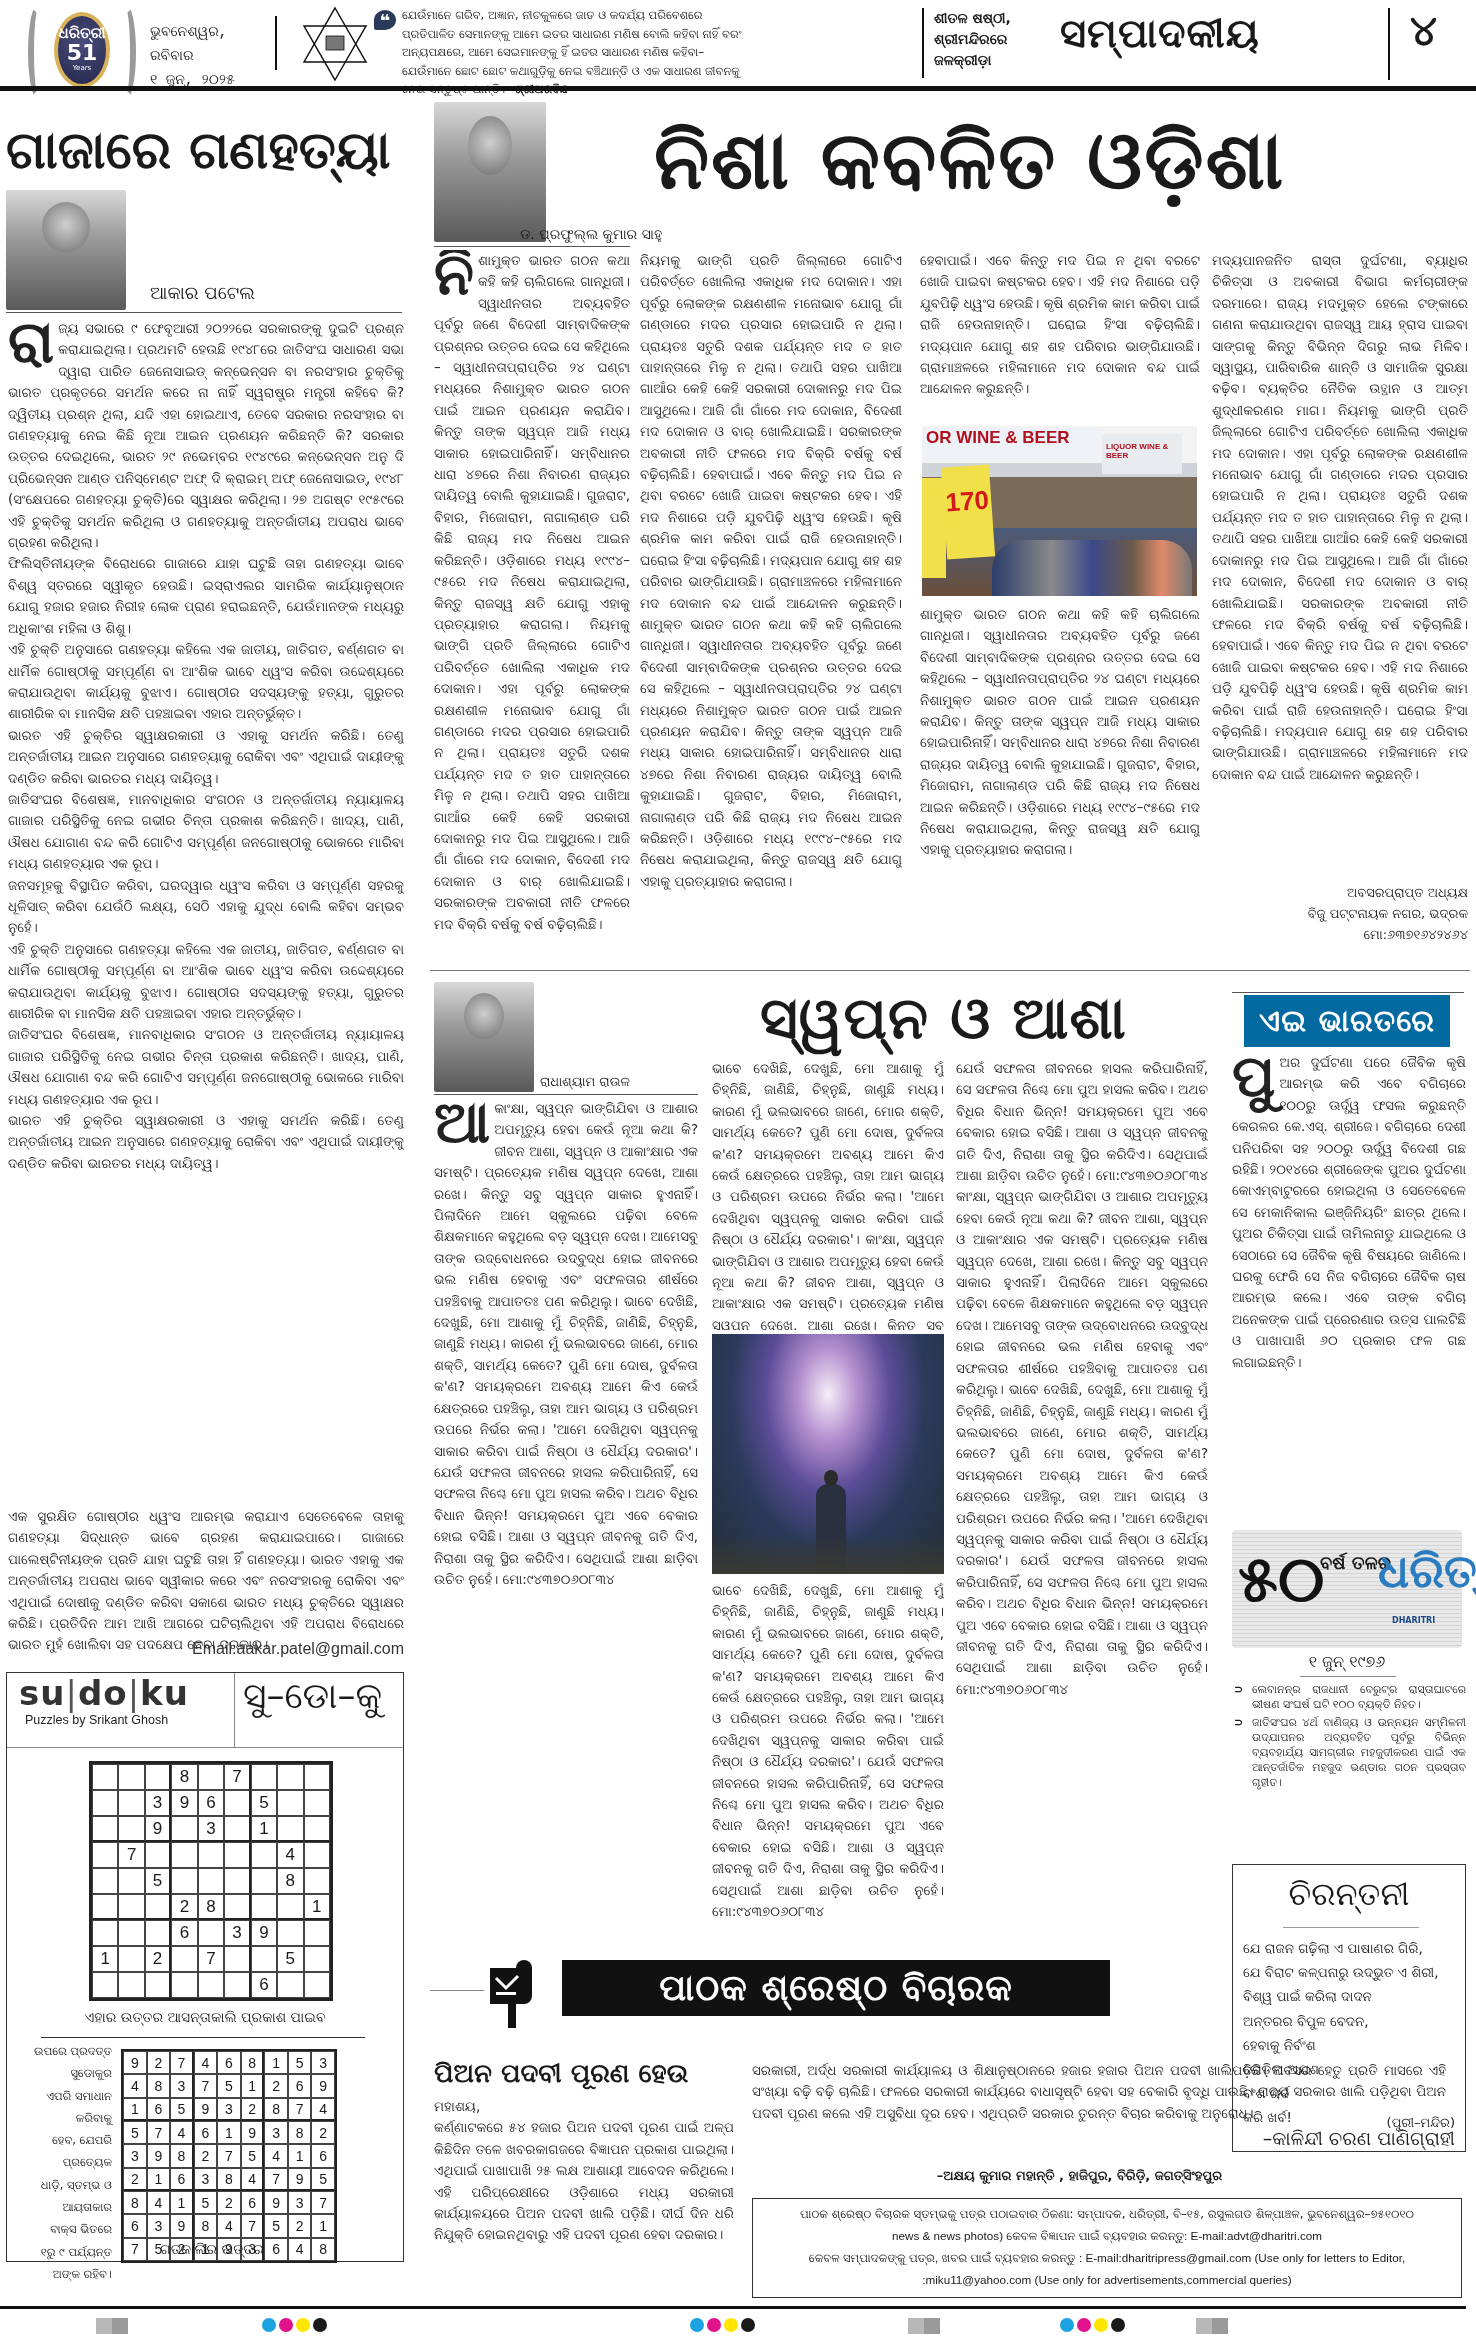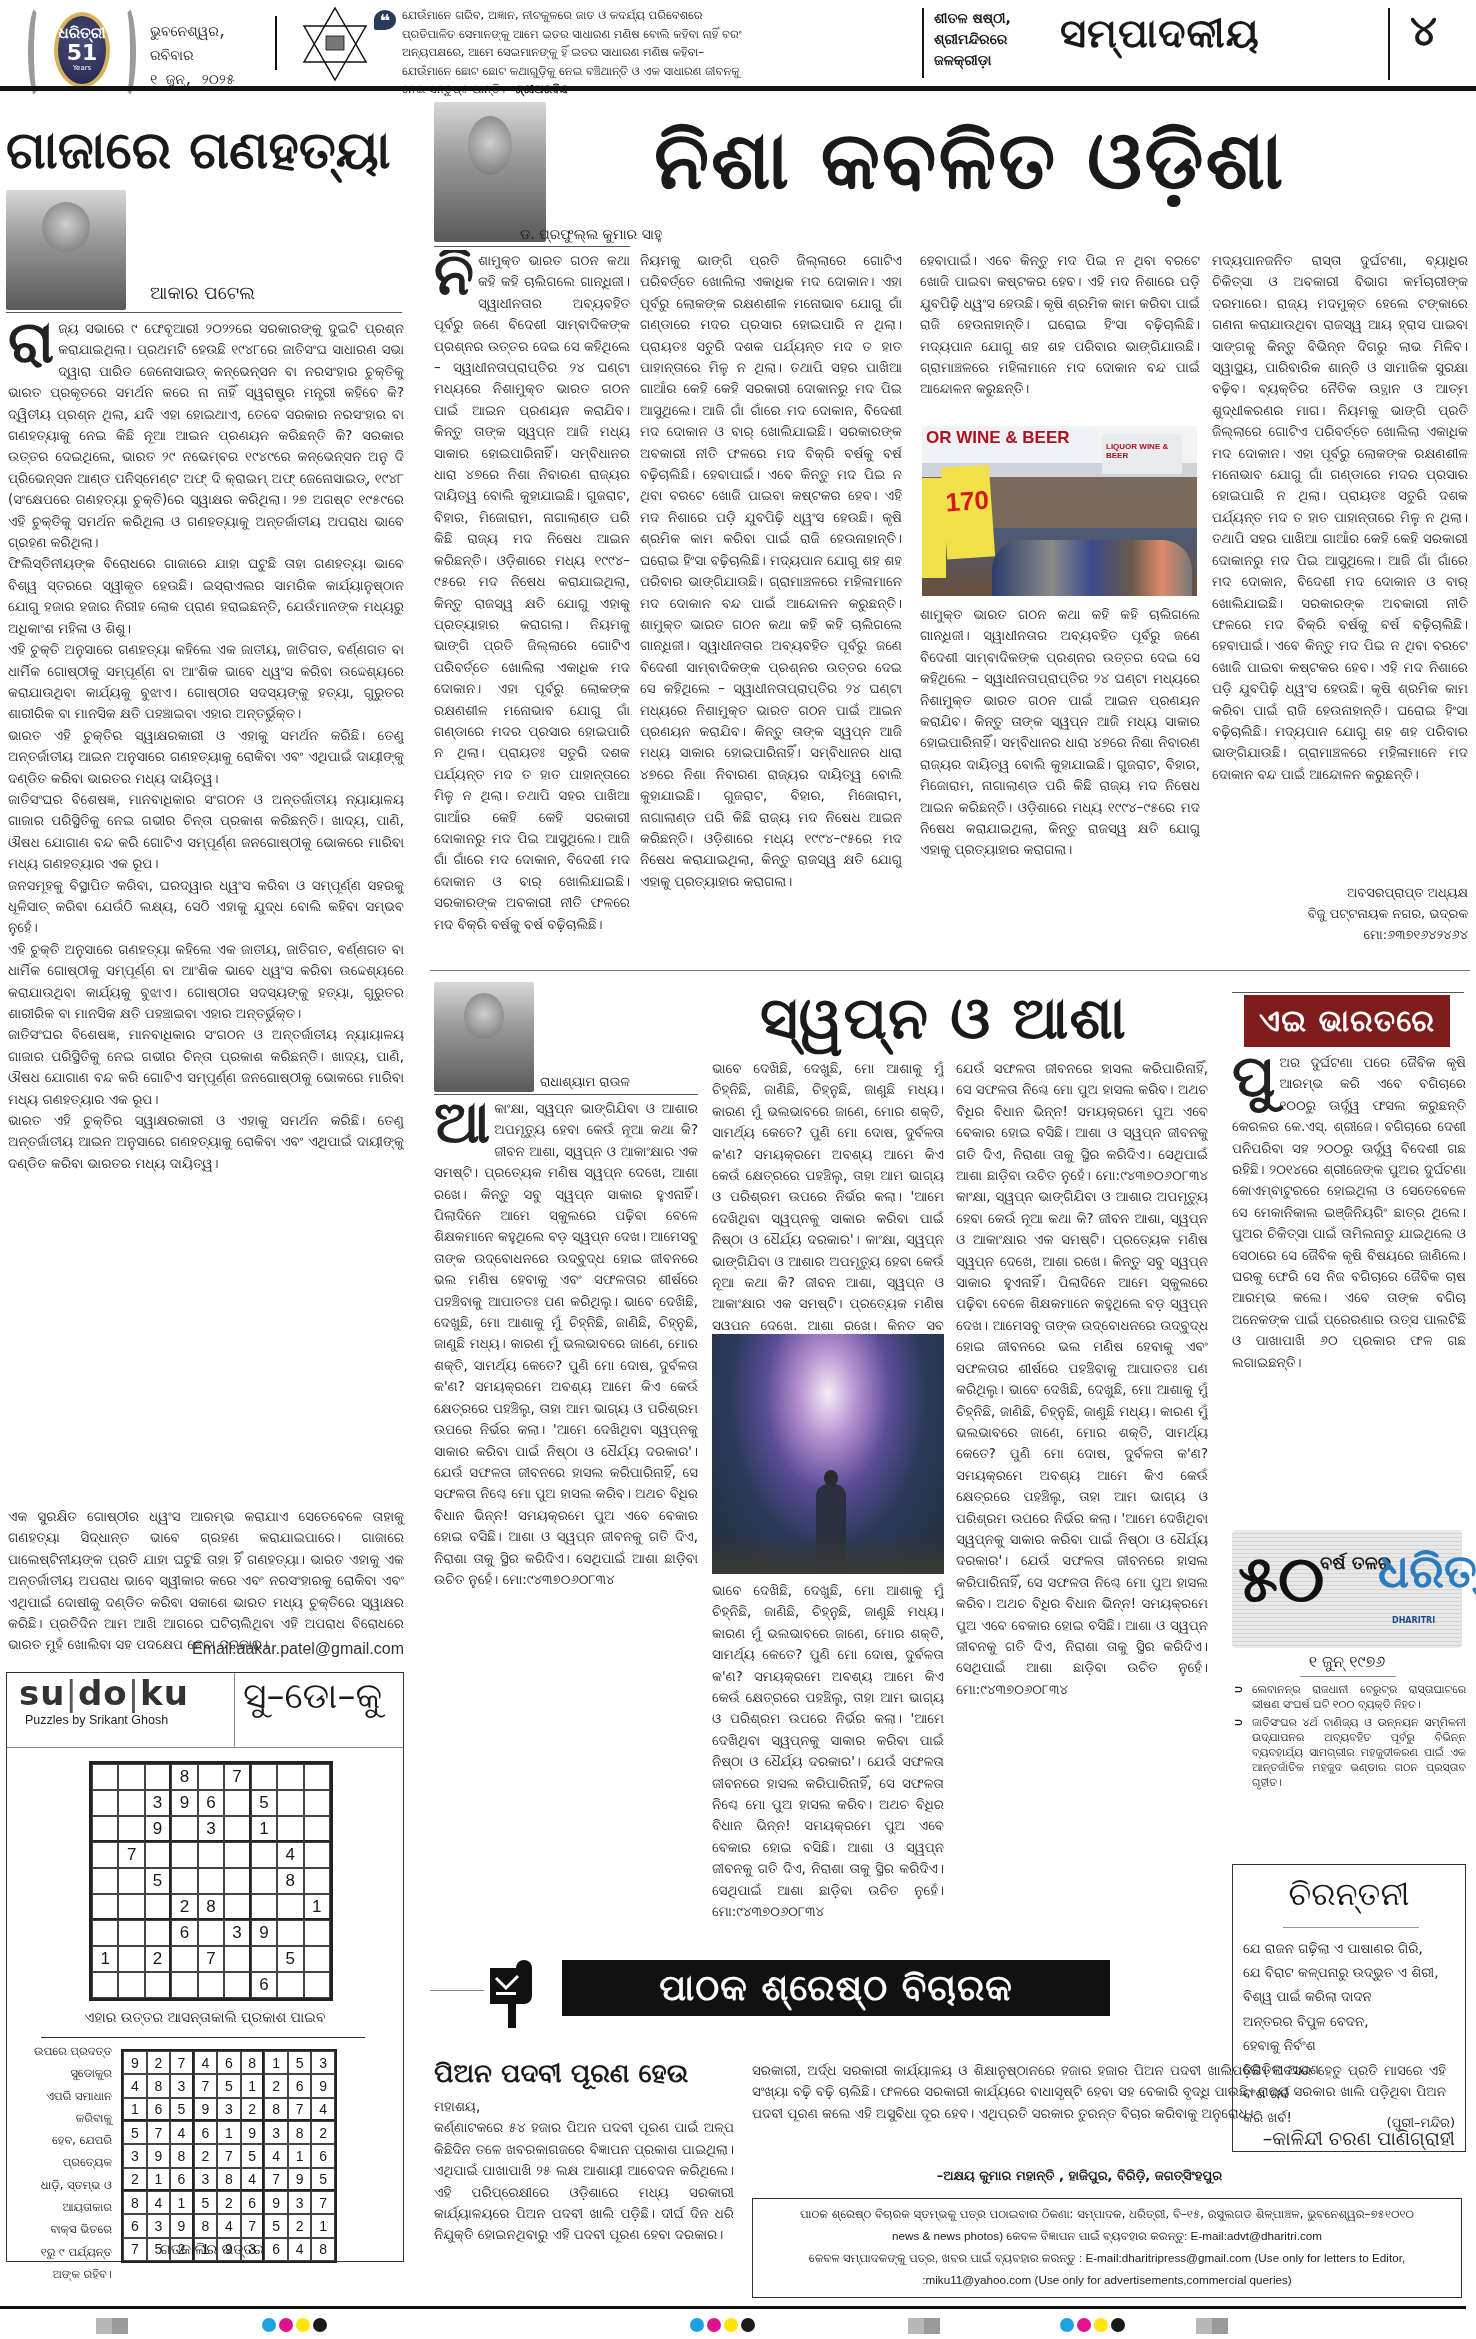--- a/index.html
+++ b/index.html
@@ -61,21 +61,21 @@
   .col { position:absolute; }
 
   
   .dream-title { position:absolute; left: 760px; top: 985px; font-size: 58px; line-height: 66px; letter-spacing: 1px; }
   .cosmos-photo { position:absolute; left: 712px; top: 1334px; width: 232px; height: 240px; background: radial-gradient(ellipse at 50% 25%, #f5eef8 0%, #b58fcf 18%, #5b4c97 38%, #2a3a5a 60%, #232d38 100%); overflow:hidden; }
   .cosmos-photo .person { position:absolute; left: 104px; top: 150px; width: 30px; height: 90px; background:#2b3040; border-radius: 12px 12px 2px 2px; }
   .cosmos-photo .person::before { content:""; position:absolute; left: 8px; top: -14px; width: 14px; height: 16px; background:#2b2b2b; border-radius:50%; }
   .cosmos-photo .grass { position:absolute; left:0; bottom:0; width:100%; height: 40px; background: linear-gradient(180deg, rgba(80,80,70,0), #3a3a32); }
 
   
-  .india-head { position:absolute; left: 1244px; top: 995px; width: 206px; height: 52px; background:#7f1d1d; color:#fff; font-size: 30px; font-weight:bold; text-align:center; line-height: 52px; letter-spacing: 1px; }
+  .india-head { position:absolute; left: 1244px; top: 995px; width: 206px; height: 52px; background:#0369a1; color:#fff; font-size: 30px; font-weight:bold; text-align:center; line-height: 52px; letter-spacing: 1px; }
 
   
   .fifty-banner { position:absolute; left: 1232px; top: 1530px; width: 230px; height: 118px; background: repeating-linear-gradient(180deg,#e8e8e8 0 3px,#d4d4d4 3px 4px); border-radius: 4px; }
   .fifty-banner .n50 { position:absolute; left: 6px; top: 12px; font-size: 64px; font-weight: bold; color:#111;text-align:right; }
   .fifty-banner .yrs { position:absolute; left: 88px; top: 22px; font-size: 18px; font-weight: bold; }
   .fifty-banner .brand { position:absolute; left: 146px; top: 14px; font-size: 46px; font-weight: bold; color:#2a7bbf; }
   .fifty-banner .brand-en { position:absolute; left: 160px; top: 86px; font-size: 8px; font-weight: bold; color: #1a4a8a; }
   .fifty-date { position:absolute; left: 1232px; top: 1652px; width: 230px; text-align:center; font-size: 16px; }
   .fifty-list { position:absolute; left: 1232px; top: 1682px; width: 234px; font-size: 11px; line-height: 15px; }
   .fifty-list li { list-style: none; padding-left: 20px; position: relative; text-align: justify; margin-bottom: 3px; }

